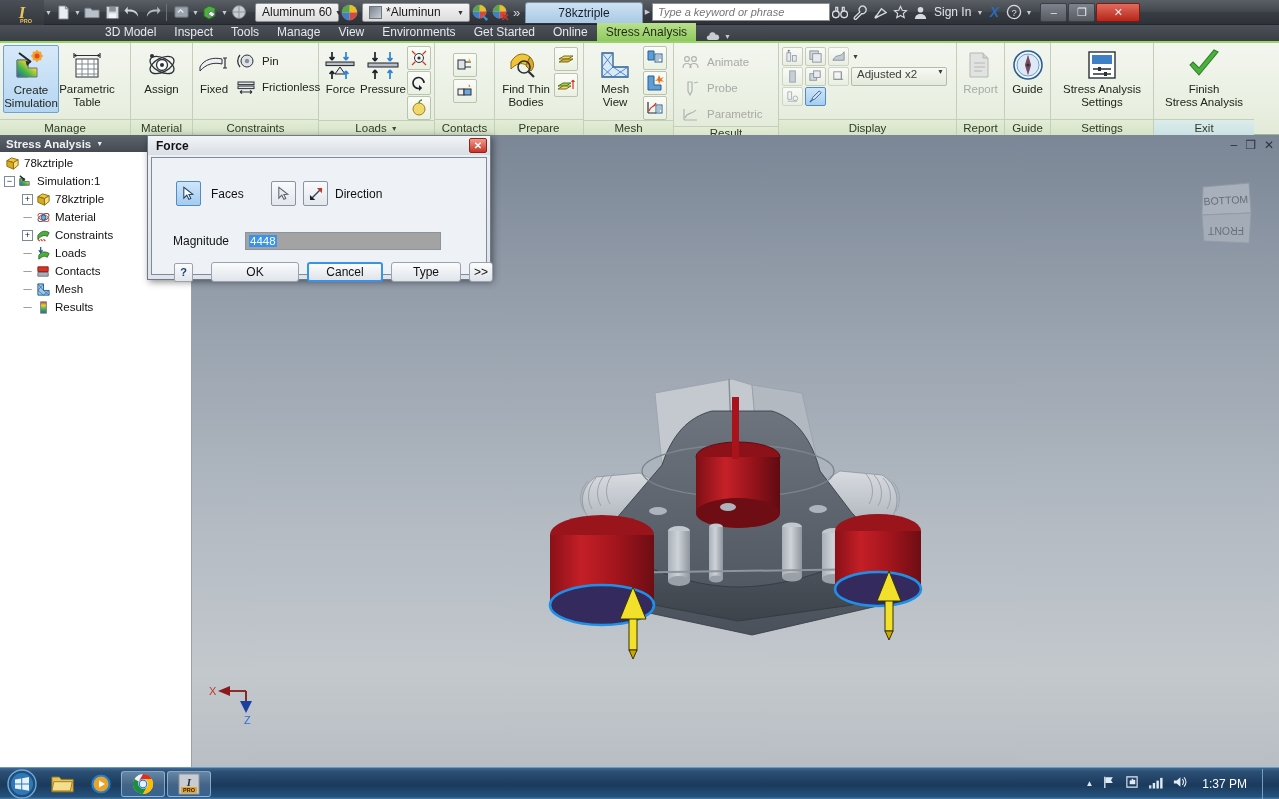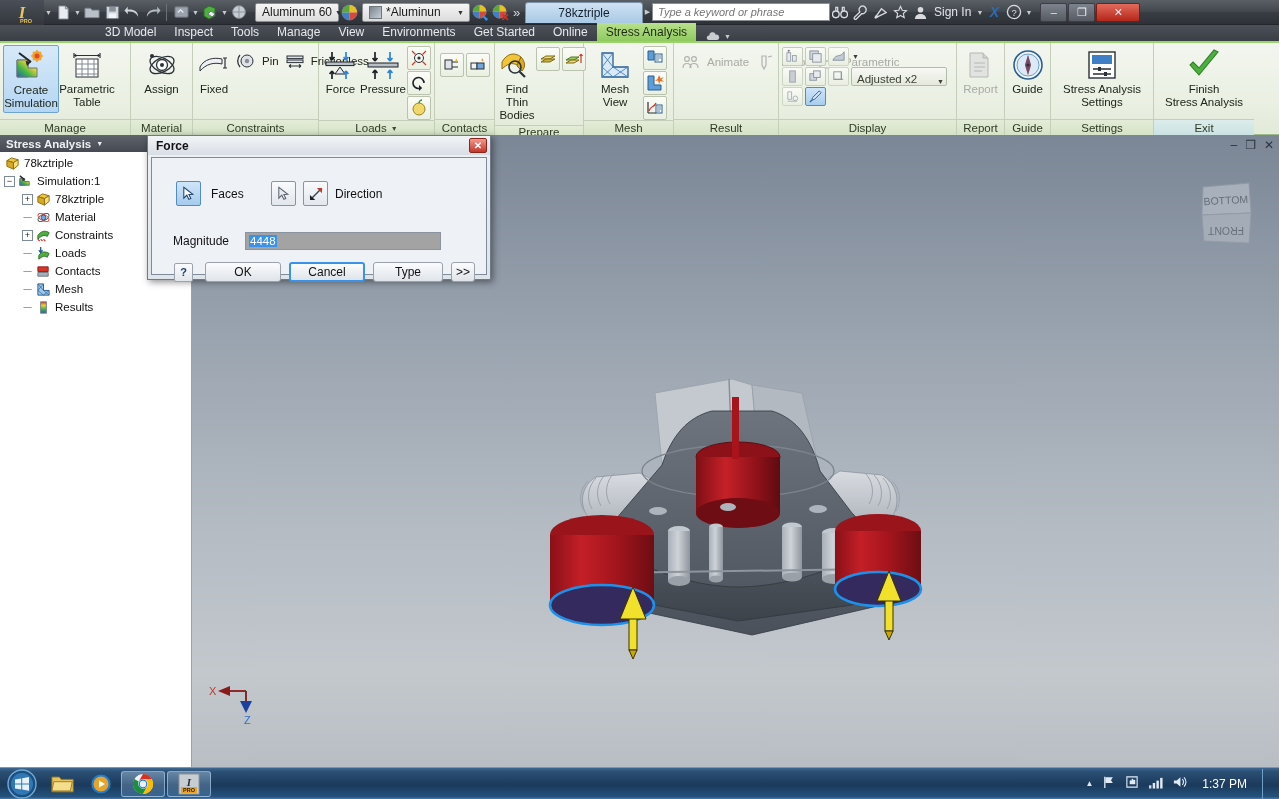--- a/index.html
+++ b/index.html
@@ -132,28 +132,28 @@
     display: flex; align-items: center; gap: 4px; height: 24px;
     font-size: 11.5px; color: #20261b; padding-left: 2px;
   }
   .smallrow.disabled { color: #a8aaa5; }
   .iconbox {
     width: 24px; height: 24px; border: 1px solid #b9c3ae; border-radius: 2px;
     background: linear-gradient(to bottom,#fbfcf8,#eaf0e2);
     display: flex; align-items: center; justify-content: center;
   }
   .iconbox.flat { border-color: transparent; background: transparent; }
-  .stack2 { display: flex; flex-direction: row; gap: 2px; padding-top: 2px; }
+  .stack2 { display: flex; flex-direction: column; gap: 2px; padding-top: 2px; }
   .stack3 { display: flex; flex-direction: column; gap: 1px; padding-top: 1px; }
   .dispgrid { display: flex; flex-direction: column; gap: 1px; padding-top: 2px; }
   .disprow { display: flex; align-items: center; gap: 2px; }
   .dcombo {
     width: 96px; height: 19px; background: linear-gradient(to bottom,#f7f8f4,#e4e9dc);
     border: 1px solid #b2bda7; border-radius: 2px;
-    display: flex; align-items: flex-end; padding: 0 2px 0 5px;
+    display: flex; align-items: flex-start; padding: 0 2px 0 5px;
     font-size: 11.5px; color: #3a4033;
   }
   .dcombo .cv { flex: 1; }
   .dcombo .carat { font-size: 7px; }
   .ibtn-sm {
     width: 21px; height: 19px; border: 1px solid #c2ccb8; border-radius: 2px;
     background: linear-gradient(to bottom,#fafbf7,#e9eee1);
     display: flex; align-items: center; justify-content: center;
   }
   .ibtn-sm.blank { border-color: #cdd6c4; }
@@ -1184,21 +1184,21 @@
 
     <div style="position:absolute;left:21px;top:74px;display:flex;align-items:center;gap:16px">
       <span class="fd-label">Magnitude</span>
       <div id="fd-magfield">
         <span class="sel-text">4448</span>
       </div>
     </div>
 
     <div style="position:absolute;left:22px;top:104px;display:flex;align-items:center;gap:8px">
       <div id="fd-help">?</div>
-      <div class="dlgbtn" style="width:76px;margin-left:4px">OK</div>
+      <div class="dlgbtn" style="width:88px;margin-left:10px">OK</div>
       <div class="dlgbtn focus" style="width:76px">Cancel</div>
       <div class="dlgbtn" style="width:70px">Type</div>
       <div class="dlgbtn" style="width:24px">&gt;&gt;</div>
     </div>
   </div>
 </div>
 
 <div id="taskbar">
   <div id="startorb">
     <svg width="30" height="30" viewBox="0 0 30 30">

